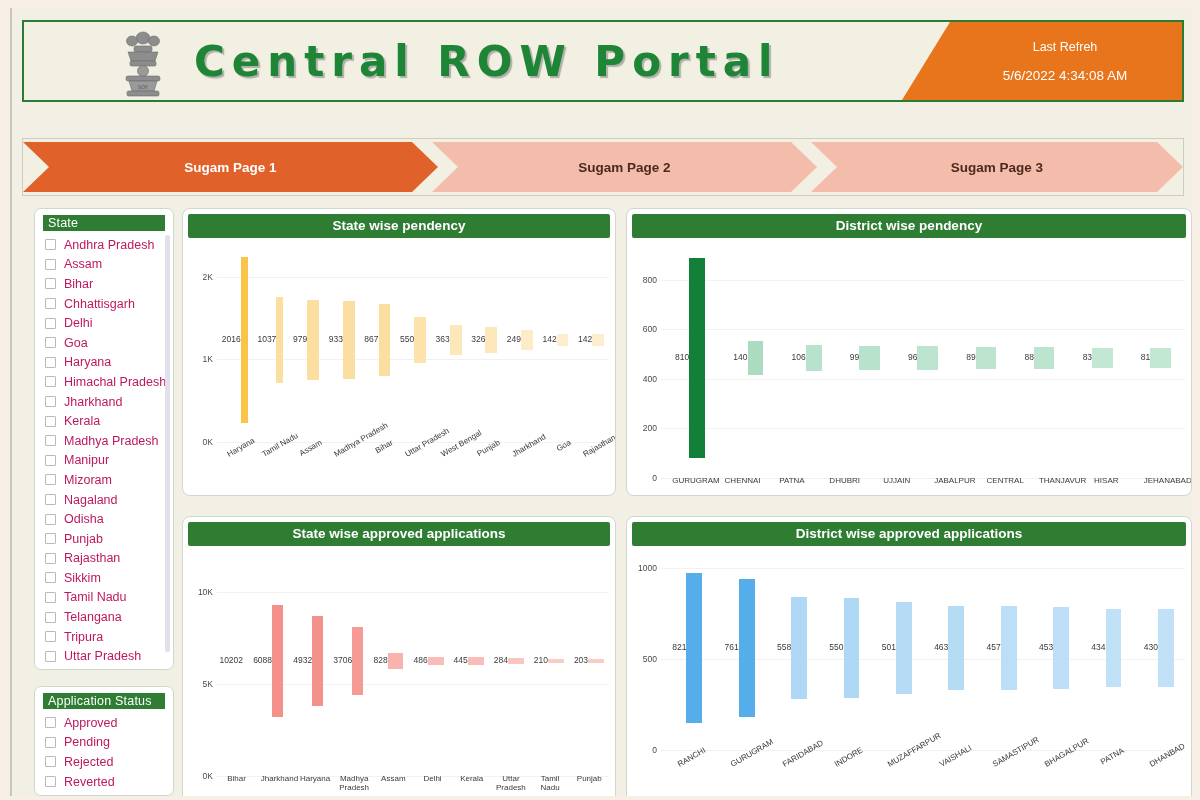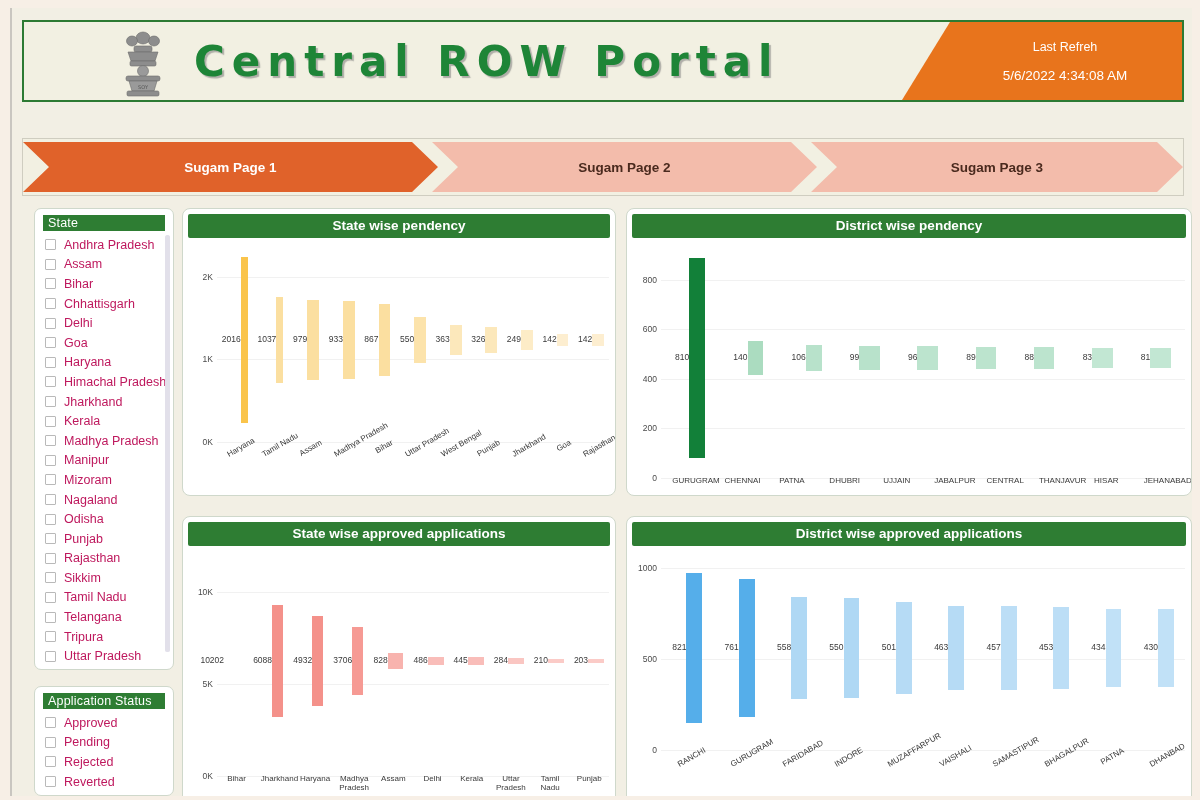--- a/index.html
+++ b/index.html
@@ -538,21 +538,21 @@
     <div class="plot">
         <div class="gridline" style="top: 230px;"></div>
         <div class="gridline" style="top: 137.965px;"></div>
         <div class="gridline" style="top: 45.9292px;"></div>
         <div class="yaxis">
           <div class="ytick" style="top: 230px;">0K</div>
           <div class="ytick" style="top: 137.965px;">5K</div>
           <div class="ytick" style="top: 45.9292px;">10K</div>
         </div>
         <div class="bars" style="bottom: 26px;">
-          <div class="bar-wrap" style="width: 21px; gap: 19px;">
+          <div class="bar-wrap" style="width: 21px;">
             <div class="bar-val">10202</div>
             <div class="bar" style="height: 187.789px; background: rgb(249, 80, 74);"></div>
           </div>
           <div class="bar-wrap" style="width: 30px;">
             <div class="bar-val">6088</div>
             <div class="bar" style="height: 112.062px; background: rgb(244, 145, 138);"></div>
           </div>
           <div class="bar-wrap" style="width: 30px;">
             <div class="bar-val">4932</div>
             <div class="bar" style="height: 90.7837px; background: rgb(244, 145, 138);"></div>

